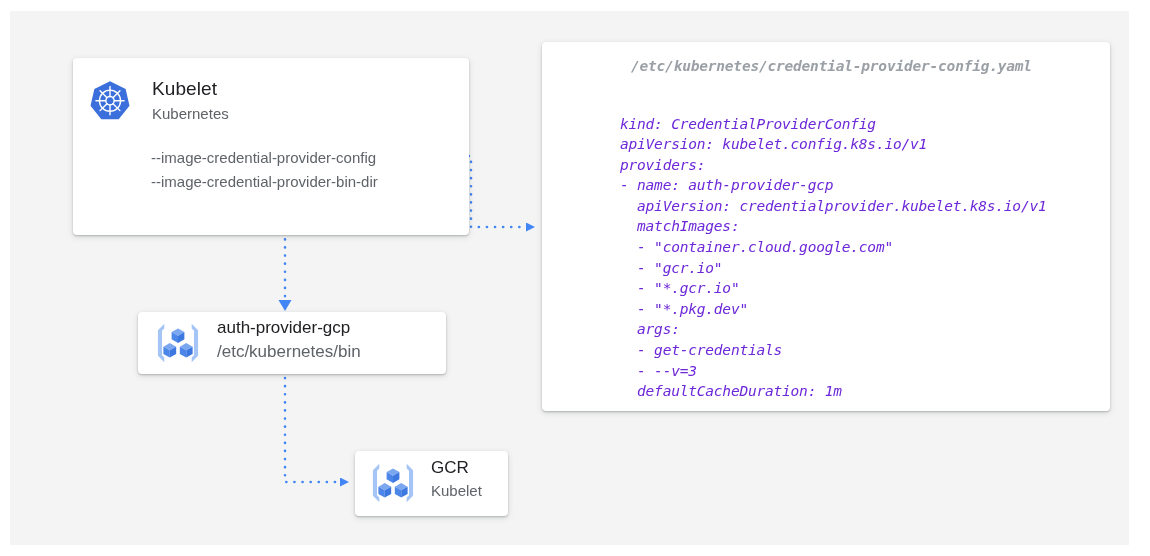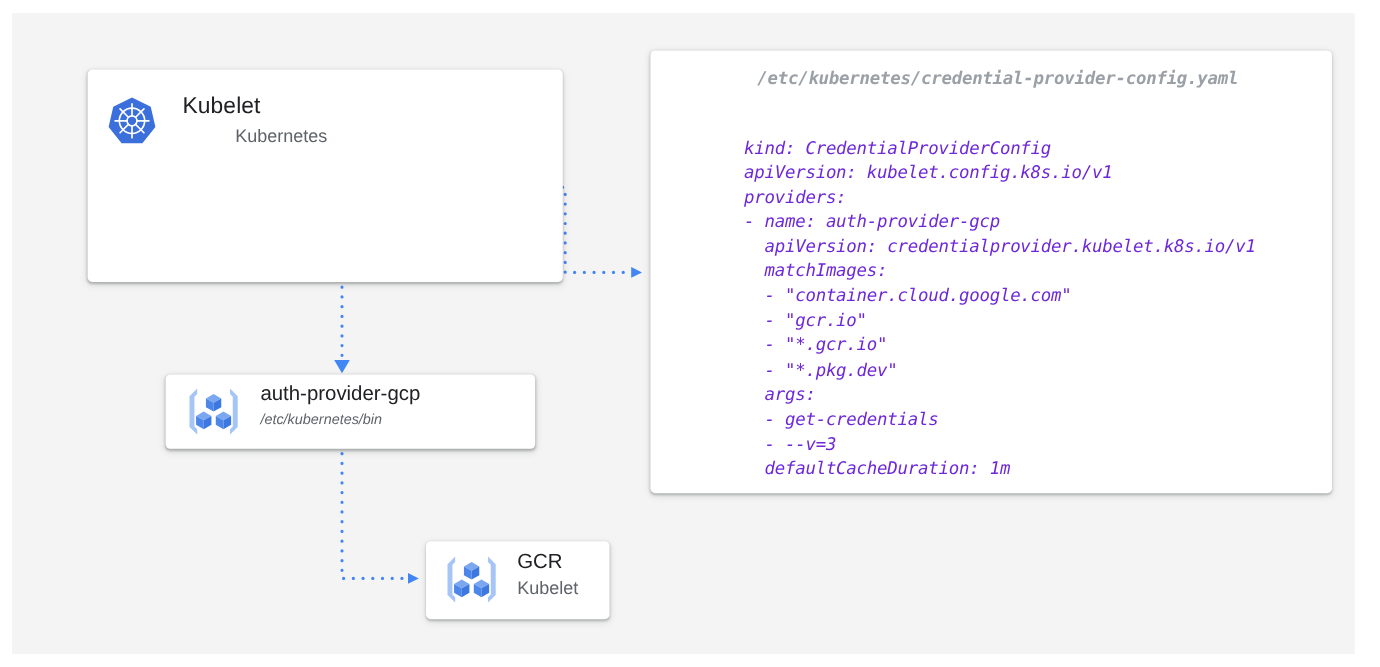--- a/index.html
+++ b/index.html
@@ -57,21 +57,20 @@
     font-size: 19px;
     color: #202124;
     letter-spacing: 0.1px;
   }
   .kubelet-sub {
     position: absolute;
     left: 79px;
     top: 47px;
     font-size: 15px;
     color: #5f6368;
-    margin-left: 44px;
   }
   .flag-list {
     position: absolute;
     left: 78px;
     top: 88px;
   }
   .flag-line {
     font-size: 15px;
     color: #5f6368;
     line-height: 24px;
@@ -97,24 +96,23 @@
     left: 79px;
     top: 6px;
     font-size: 17px;
     color: #202124;
     white-space: nowrap;
   }
   .auth-sub {
     position: absolute;
     left: 79px;
     top: 30px;
-    font-size: 12px;
+    font-size: 17px;
     color: #5f6368;
     white-space: nowrap;
-    font-style: italic;
   }
 
   
   .gcr-card {
     left: 355px;
     top: 451px;
     width: 153px;
     height: 65px;
     text-align: right;
   }
@@ -227,20 +225,24 @@
         <line x1="18" y1="47" x2="40.5" y2="47"></line>
         <line x1="59.5" y1="47" x2="82" y2="47"></line>
         <line x1="27.4" y1="24.4" x2="43.2" y2="40.2"></line>
         <line x1="56.8" y1="53.8" x2="72.6" y2="69.6"></line>
         <line x1="72.6" y1="24.4" x2="56.8" y2="40.2"></line>
         <line x1="43.2" y1="53.8" x2="27.4" y2="69.6"></line>
       </g>
     </svg>
     <div class="kubelet-title">Kubelet</div>
     <div class="kubelet-sub">Kubernetes</div>
+    <div class="flag-list">
+      <div class="flag-line">--image-credential-provider-config</div>
+      <div class="flag-line">--image-credential-provider-bin-dir</div>
+    </div>
   </div>
 
   <div class="card auth-card">
     <svg class="auth-icon" viewBox="0 0 120 92" xmlns="http://www.w3.org/2000/svg">
 
       <path d="M30 4 L16 18 L16 74 L30 88 L30 78 L25 73 L25 19 L30 14 Z" fill="#a6c5f7"></path>
 
       <path d="M90 4 L104 18 L104 74 L90 88 L90 78 L95 73 L95 19 L90 14 Z" fill="#a6c5f7"></path>
 
       <g>

